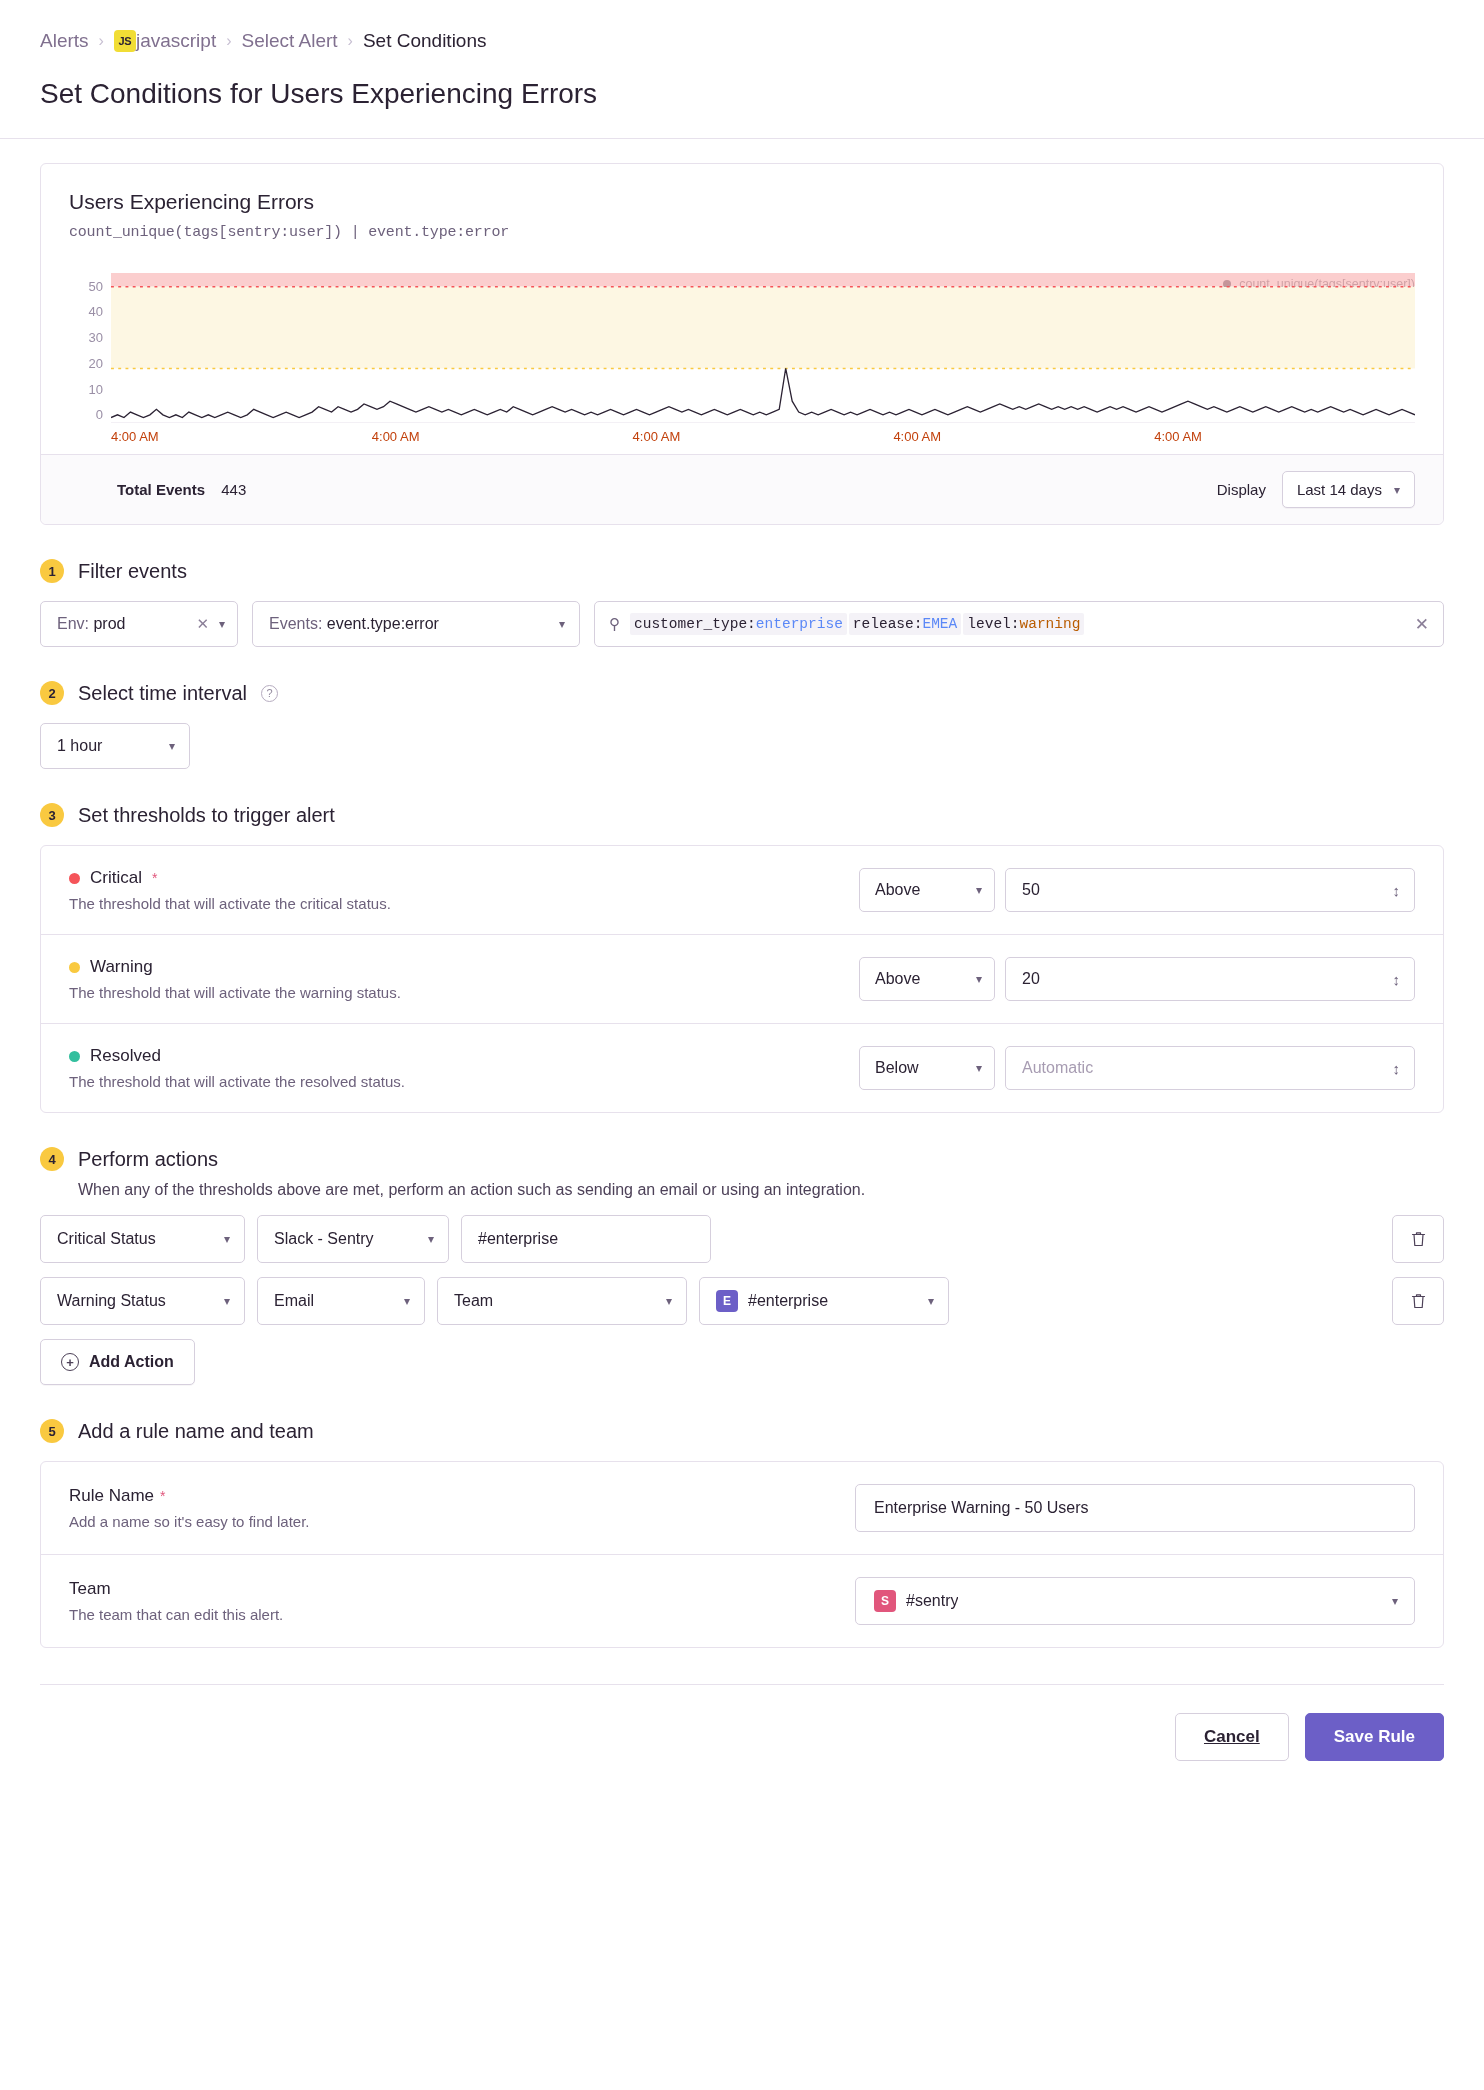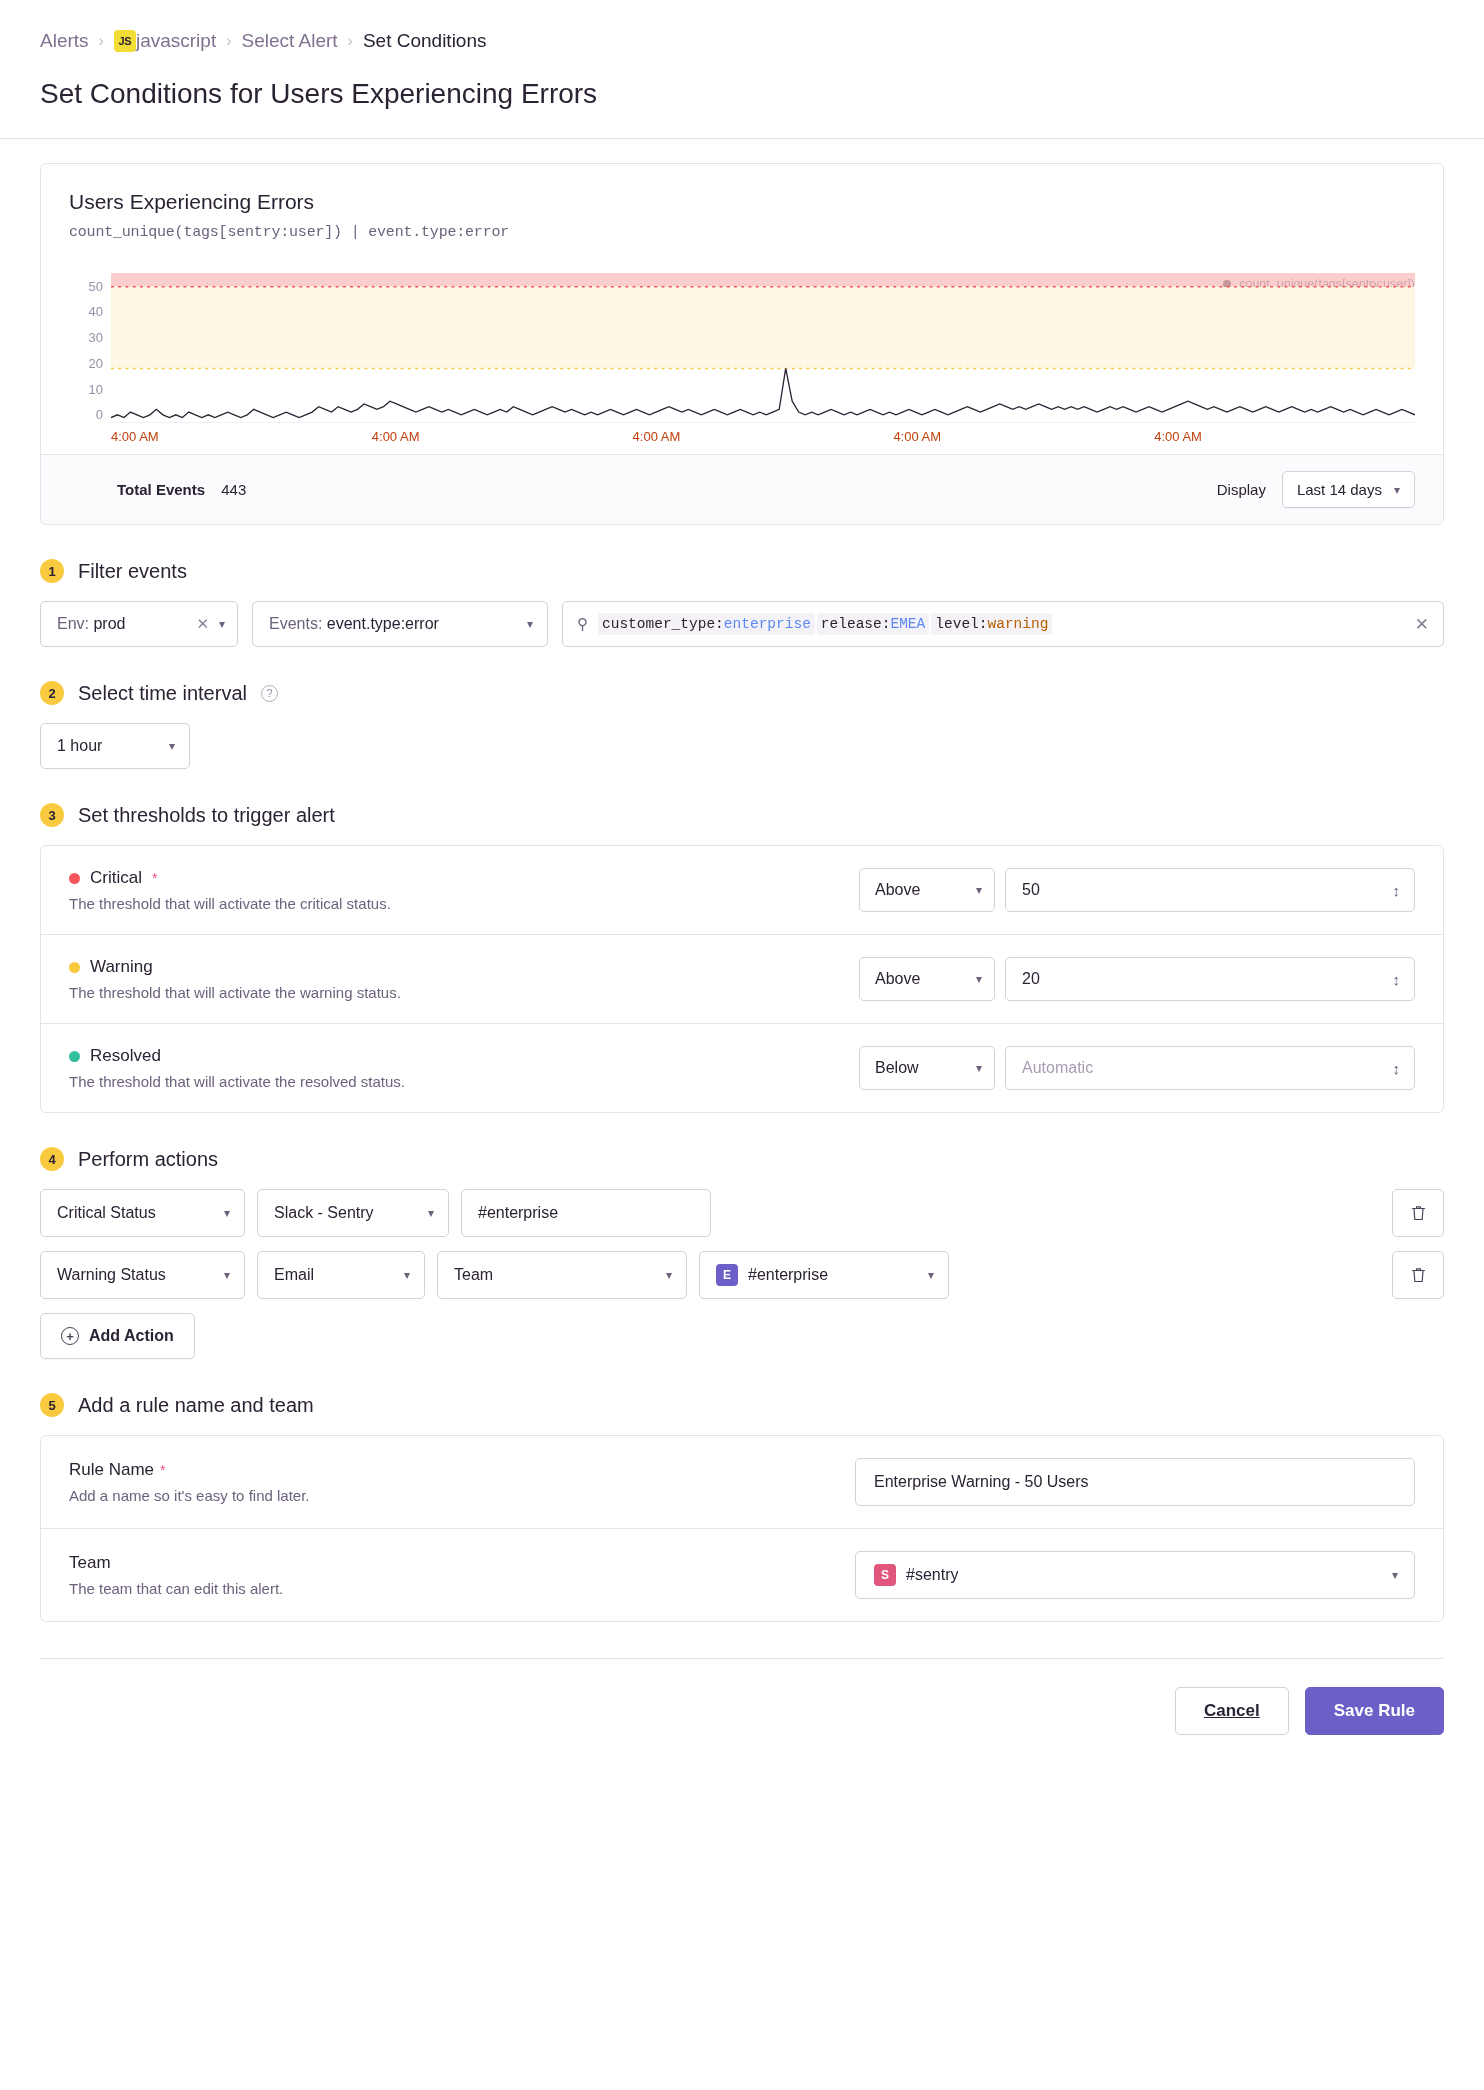--- a/index.html
+++ b/index.html
@@ -108,21 +108,21 @@
 
   
   .filter-row { display: flex; gap: 14px; align-items: stretch; }
   .ctl {
     border: 1px solid #d6cfdd; border-radius: 5px; background: #fff;
     display: flex; align-items: center; height: 46px;
     font-size: 16px; color: #2b2233;
   }
   .ctl .label-dim { color: #6d617c; }
   .ctl-env { width: 198px; justify-content: space-between; padding: 0 12px 0 16px; gap: 8px; }
-  .ctl-events { width: 296px; justify-content: space-between; padding: 0 14px 0 16px; }
+  .ctl-events { width: 328px; justify-content: space-between; padding: 0 14px 0 16px; }
   .ctl-search { flex: 1; padding: 0 14px 0 14px; gap: 10px; }
   .chev { color: #6d617c; font-size: 12px; }
   .x-ico { color: #8b7f98; font-size: 15px; }
   .search-ico { color: #6d617c; font-size: 15px; }
   .token-wrap { display: flex; gap: 2px; font-family: "Liberation Mono", monospace; font-size: 14.5px; }
   .token { background: #f4f2f7; padding: 3px 4px; border-radius: 2px; text-align: center; }
   .token .k { color: #2b2233; }
   .token .v { color: #5b88f7; }
   .token .v2 { color: #5b88f7; }
   .token .v3 { color: #b95c00; }
@@ -429,20 +429,21 @@
         </div>
 
       </div>
     </div>
 
     <div class="section">
       <div class="step">
         <span class="step-num">4</span>
         <span class="step-title">Perform actions</span>
       </div>
+      <div class="step-sub">When any of the thresholds above are met, perform an action such as sending an email or using an integration.</div>
 
       <div class="action-row">
         <div class="action-select w-sel-1">
           <span>Critical Status</span>
           <span class="chev">▾</span>
         </div>
         <div class="action-select w-sel-2">
           <span>Slack - Sentry</span>
           <span class="chev">▾</span>
         </div>

